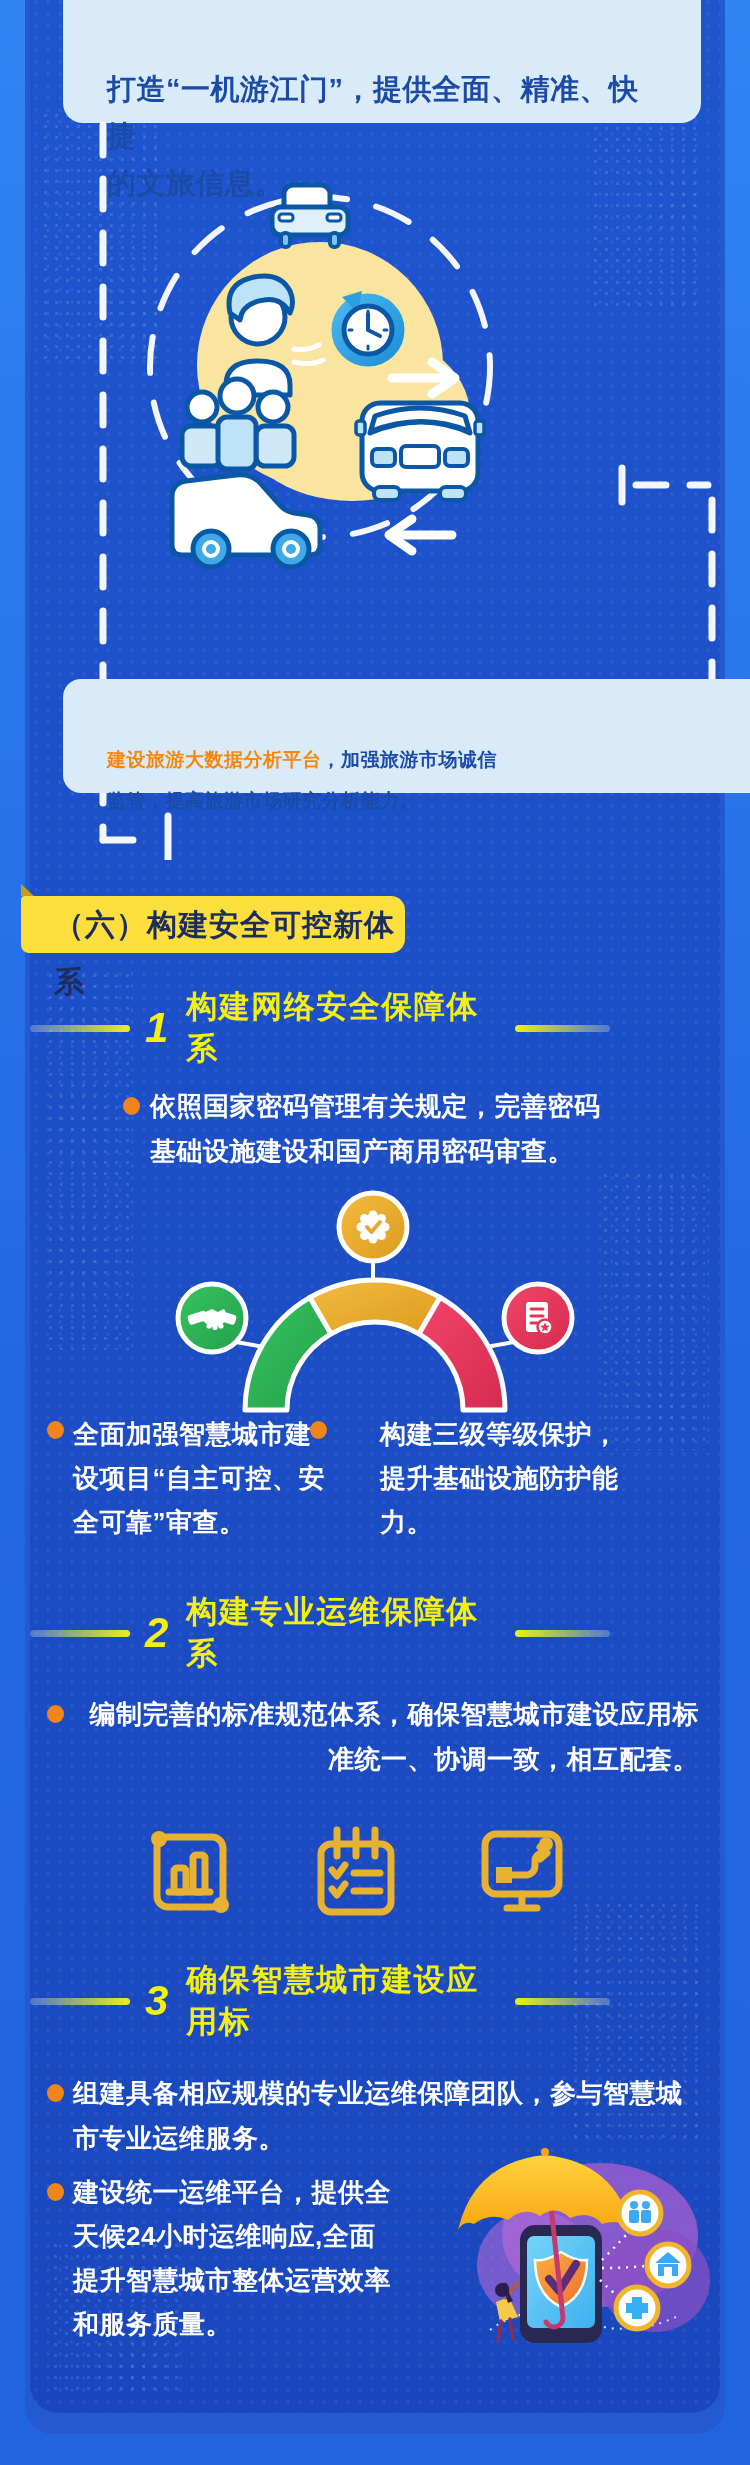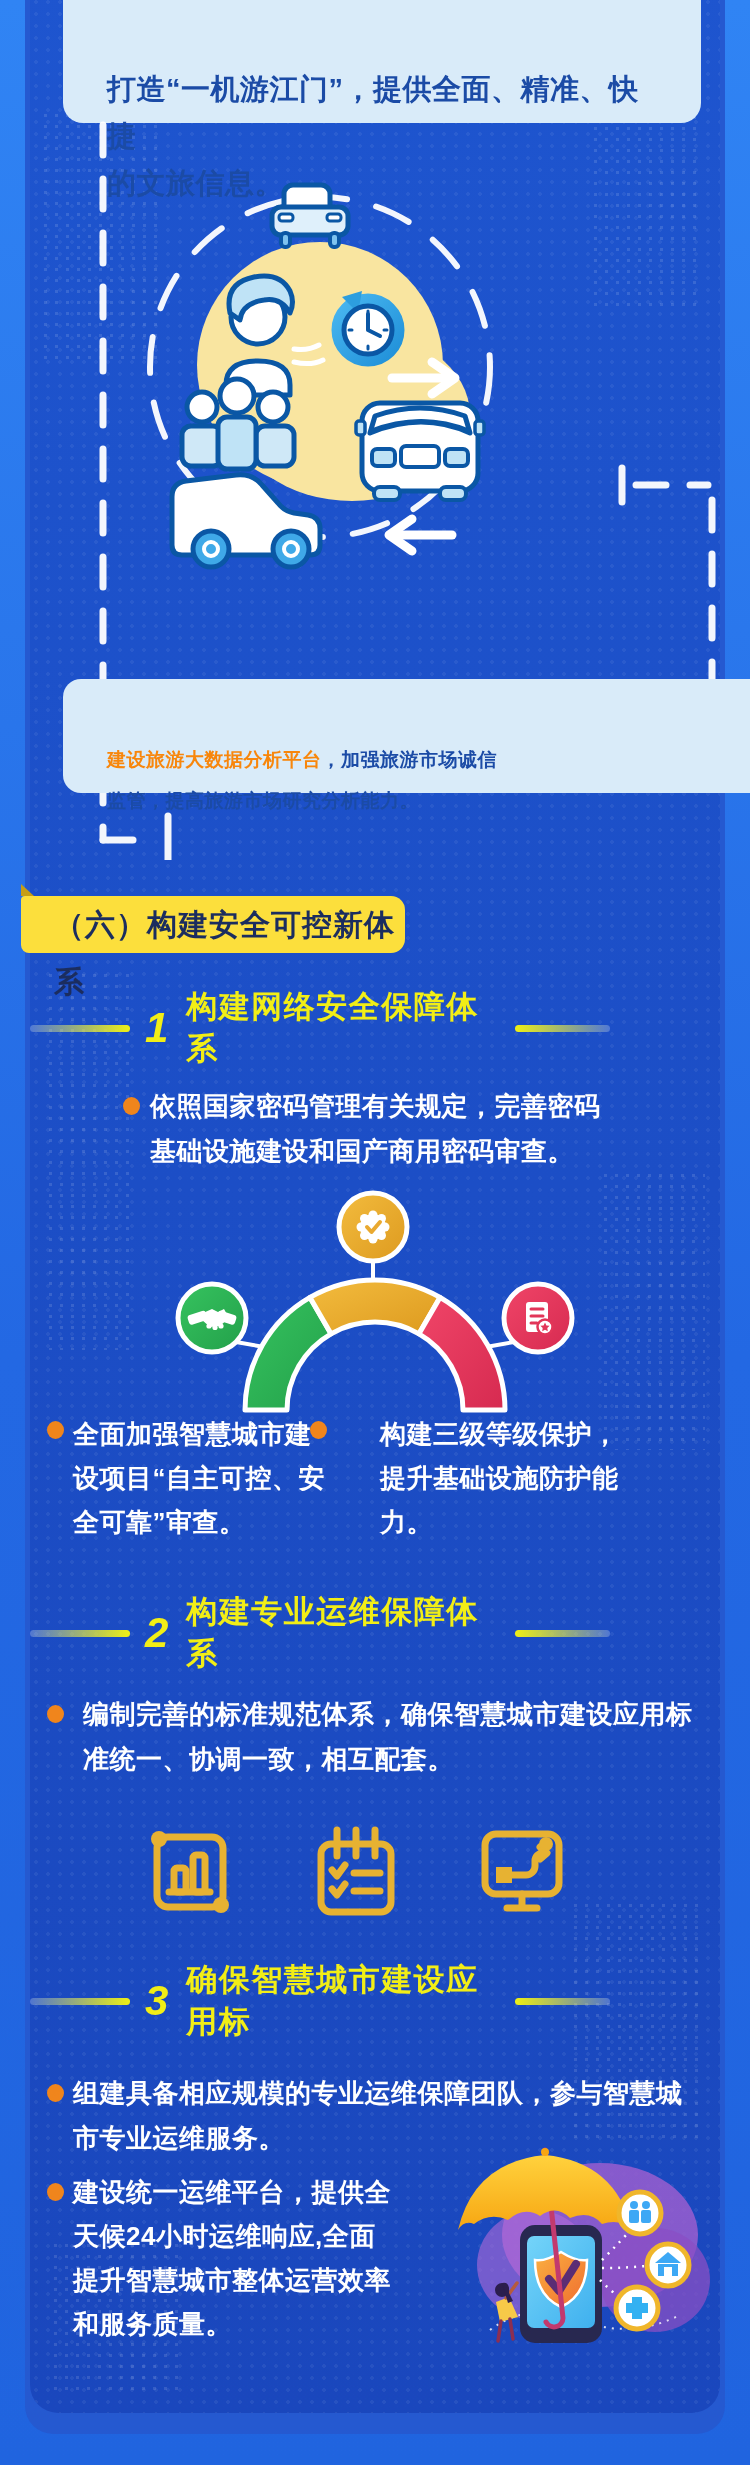--- a/index.html
+++ b/index.html
@@ -273,21 +273,21 @@
 力。</div>
 
 <div class="abs sec-head" style="top:1608px;">
   <div class="hline hline-l"></div>
   <span class="sec-num">2</span>
   <span class="sec-title">构建专业运维保障体系</span>
   <div class="hline hline-r"></div>
 </div>
 
 <div class="abs bullet-dot" style="left:47px;top:1705px;"></div>
-<div class="abs btext" style="left:83px;top:1692px;width:640px;">编制完善的标准规范体系，确保智慧城市建设应用标
+<div class="abs btext" style="left:59px;top:1692px;width:640px;text-align:right;">编制完善的标准规范体系，确保智慧城市建设应用标
 准统一、协调一致，相互配套。</div>
 
 <svg class="abs" style="left:146px;top:1826px;" width="88" height="92" viewBox="0 0 88 92">
   <g stroke="#e7b232" stroke-width="7" fill="none" stroke-linecap="round" stroke-linejoin="round">
     <rect x="11" y="11" width="66" height="70" rx="11"></rect>
     <path d="M23,66 H64"></path>
     <rect x="28" y="42" width="12" height="24" rx="3"></rect>
     <rect x="47" y="29" width="12" height="37" rx="3"></rect>
   </g>
   <circle cx="13" cy="13" r="8" fill="#e7b232"></circle>

